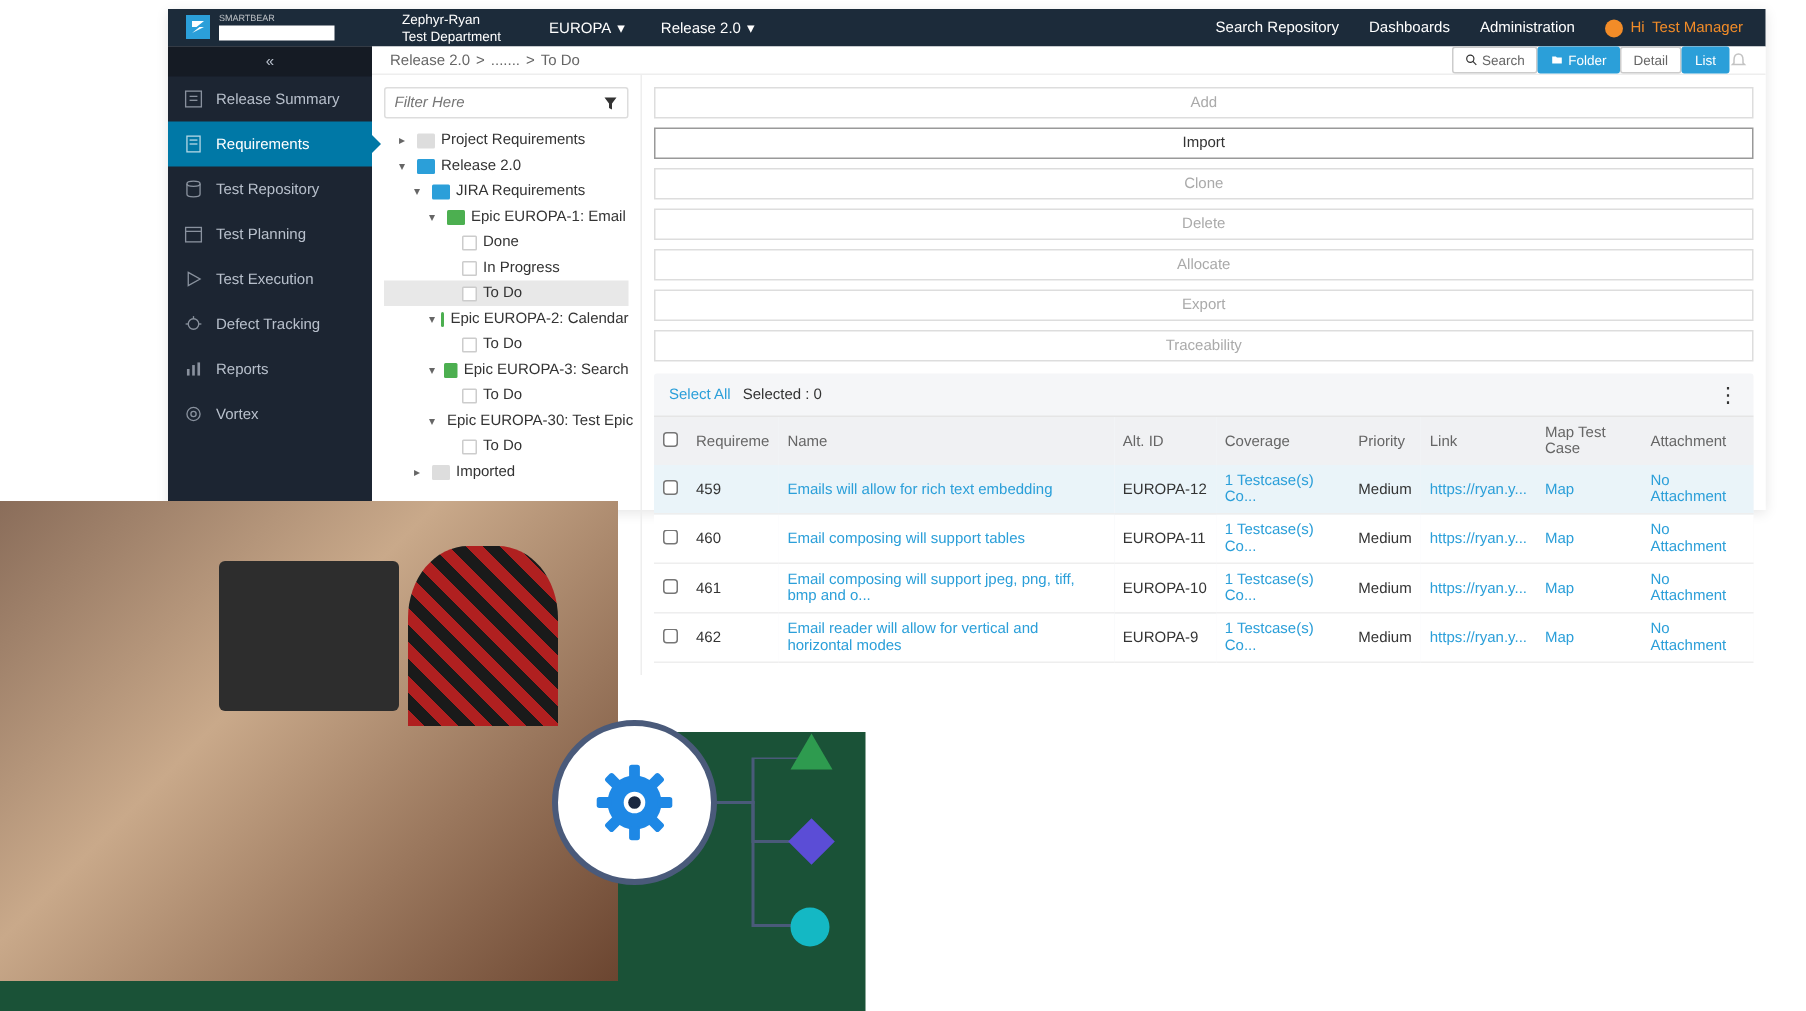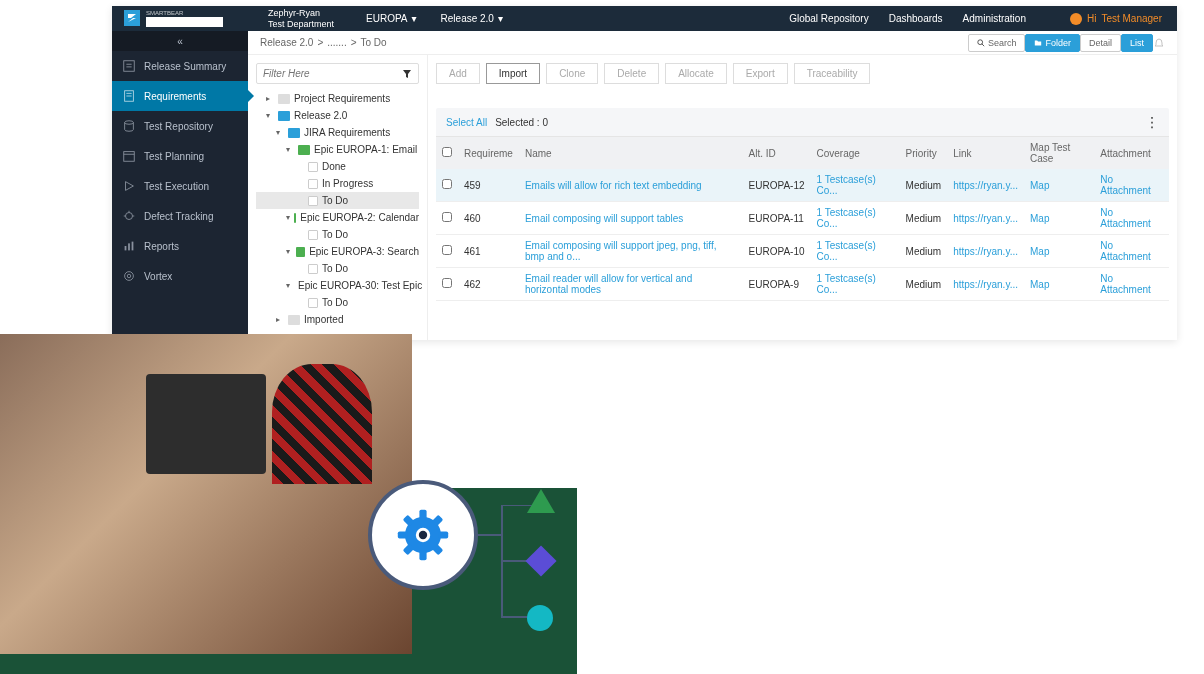--- a/index.html
+++ b/index.html
@@ -10,21 +10,21 @@
     .header { height: 25px; background: #1c2b3a; display: flex; align-items: center; color: #fff; font-size: 10px; }
     .logo-area { display: flex; align-items: center; padding: 0 12px; width: 136px; }
     .logo-icon { width: 16px; height: 16px; background: #2b9fd9; margin-right: 6px; display: flex; align-items: center; justify-content: center; }
     .logo-text { display: flex; flex-direction: column; line-height: 1.1; }
     .logo-text .sub { font-size: 6px; opacity: 0.7; }
     .logo-text .main { font-size: 9px; font-weight: bold; }
     .dept { font-size: 9px; line-height: 1.2; padding: 0 20px; }
     .header-dropdown { padding: 0 12px; font-size: 10px; cursor: pointer; display: flex; align-items: flex-end; gap: 4px; }
     .header-right { margin-left: auto; display: flex; align-items: center; gap: 20px; padding-right: 15px; }
     .header-link { font-size: 10px; cursor: pointer; }
-    .user { display: flex; align-items: center; gap: 5px; color: #f28c28; font-size: 10px; margin-left: 24px; }
+    .user { display: flex; align-items: center; gap: 5px; color: #f28c28; font-size: 10px; }
     .user-icon { width: 12px; height: 12px; border-radius: 50%; background: #f28c28; }
     
     .body { display: flex; height: calc(100% - 25px); }
     
     .sidebar { width: 136px; background: #1c2532; color: #b8c0cc; }
     .sidebar-collapse { height: 20px; display: flex; align-items: center; justify-content: center; background: #151b24; font-size: 10px; }
     .sidebar-item { display: flex; align-items: center; gap: 8px; padding: 8px 10px; font-size: 10px; cursor: pointer; }
     .sidebar-item.active { background: #0078a6; color: #fff; position: relative; }
     .sidebar-item.active::after { content: ''; position: absolute; right: -6px; top: 50%; transform: translateY(-50%); width: 0; height: 0; border-left: 6px solid #0078a6; border-top: 6px solid transparent; border-bottom: 6px solid transparent; }
     .sidebar-icon { width: 14px; height: 14px; opacity: 0.7; }
@@ -50,21 +50,21 @@
     .tree-node.folder-open .folder { background: #2b9fd9; border-radius: 1px; }
     .tree-node.epic .folder { width: 12px; height: 10px; background: #4caf50; border-radius: 1px; }
     .tree-node.leaf .folder { width: 10px; height: 10px; border: 1px solid #ccc; border-radius: 1px; background: #fff; }
     .tree-node.selected { background: #e8e8e8; }
     .ind-1 { padding-left: 10px; }
     .ind-2 { padding-left: 20px; }
     .ind-3 { padding-left: 30px; }
     .ind-4 { padding-left: 40px; }
     
     .right-panel { flex: 1; display: flex; flex-direction: column; padding: 8px; }
-    .action-bar { display: flex; gap: 6px; margin-bottom: 24px; }
+    .action-bar { display: flex; gap: 6px; margin-bottom: 8px; flex-direction: column; }
     .action-btn { font-size: 10px; padding: 4px 12px; border: 1px solid #ddd; background: #fff; color: #aaa; cursor: pointer; }
     .action-btn.active { color: #333; border-color: #999; }
     
     .table-wrap { background: #f5f6f8; border-radius: 2px; }
     .table-top { display: flex; align-items: center; padding: 6px 10px; font-size: 10px; gap: 8px; border-bottom: 1px solid #e5e5e5; }
     .table-top a { color: #2b9fd9; cursor: pointer; }
     .dots { margin-left: auto; font-size: 14px; cursor: pointer; }
     
     table { width: 100%; border-collapse: collapse; font-size: 10px; }
     thead th { text-align: left; padding: 5px 6px; color: #666; font-weight: normal; font-size: 10px; background: #f0f1f3; }
@@ -112,21 +112,21 @@
     </div>
     <div class="header-dropdown">
       <span>EUROPA</span>
       <span>▾</span>
     </div>
     <div class="header-dropdown">
       <span>Release 2.0</span>
       <span>▾</span>
     </div>
     <div class="header-right">
-      <span class="header-link">Global Repository</span>
+      <span class="header-link">Search Repository</span>
       <span class="header-link">Dashboards</span>
       <span class="header-link">Administration</span>
       <div class="user">
         <span class="user-icon"></span>
         <span>Hi</span>
         <span>Test Manager</span>
       </div>
     </div>
   </div>
 

